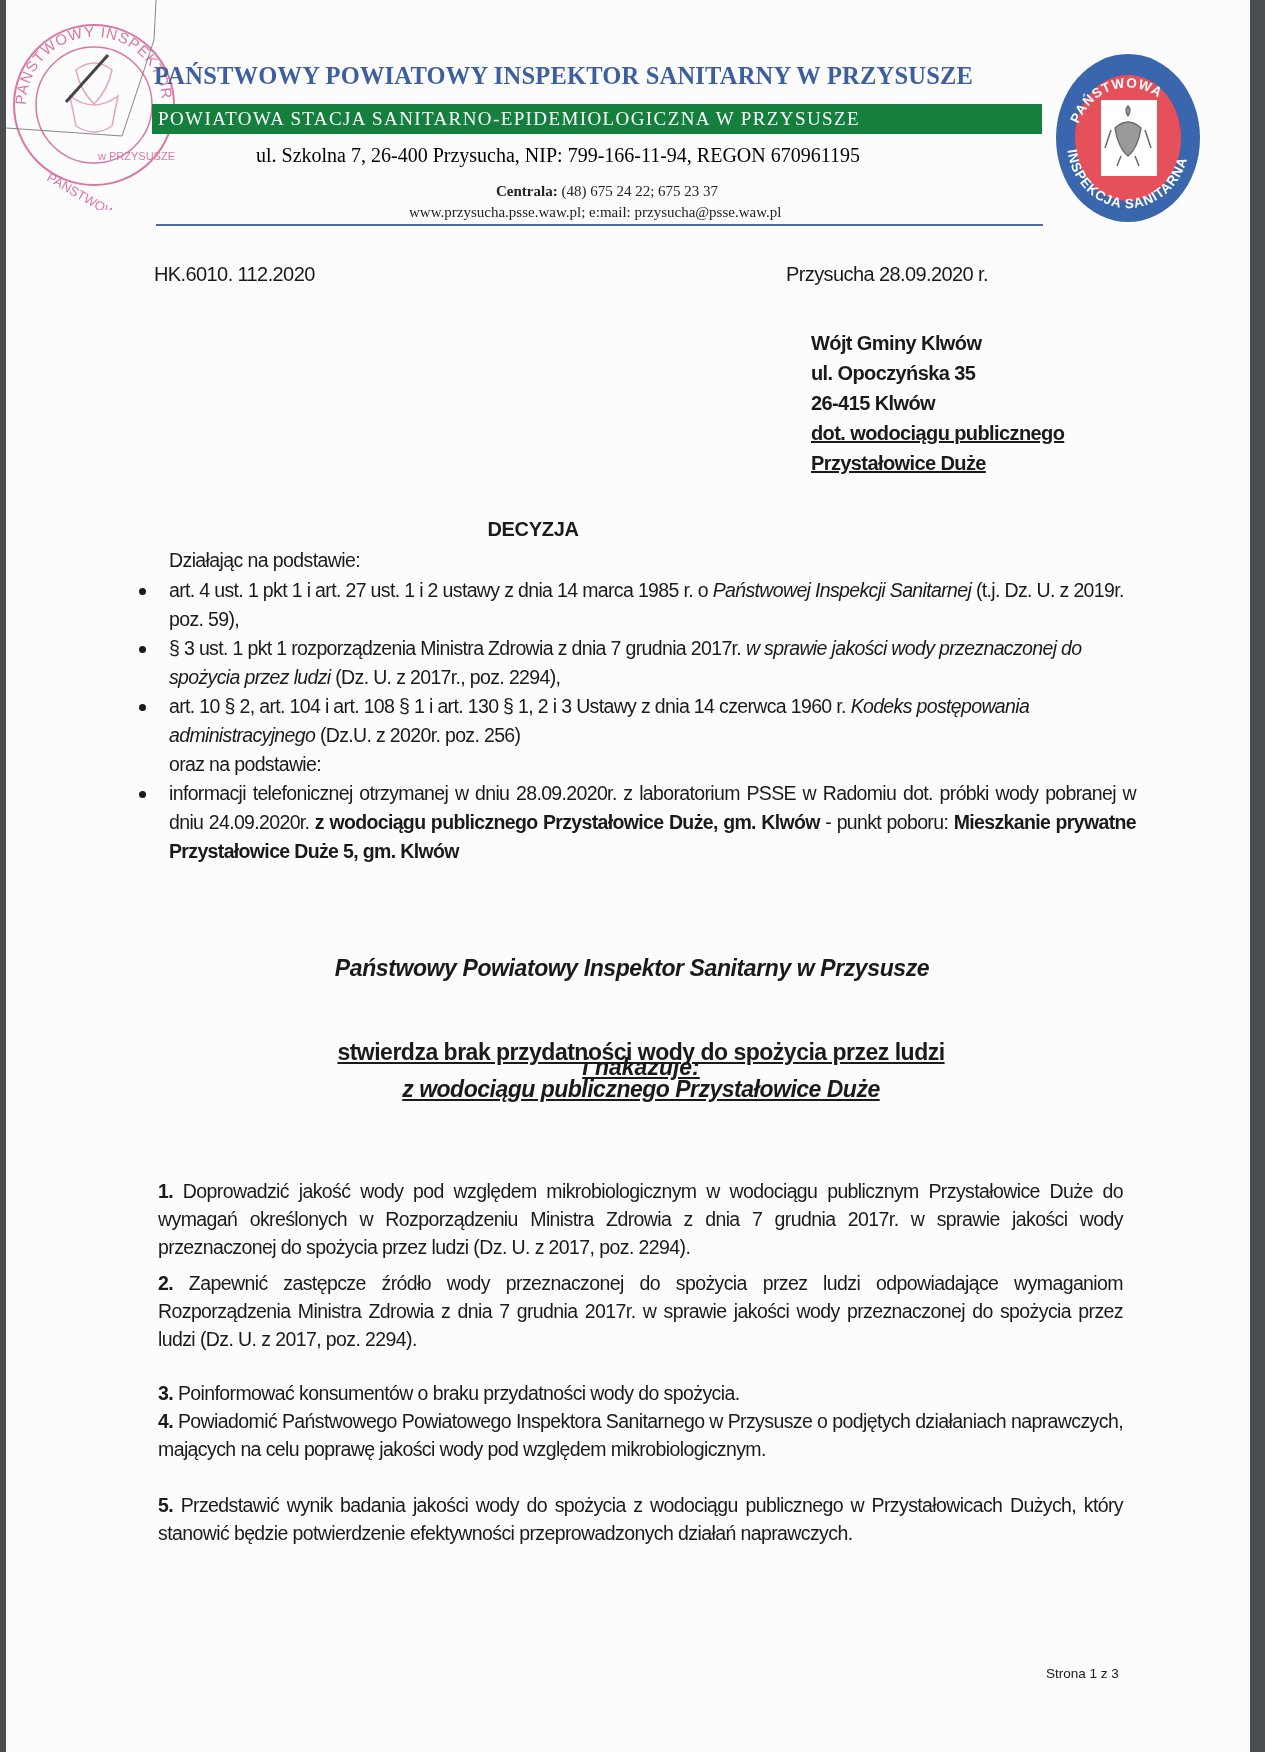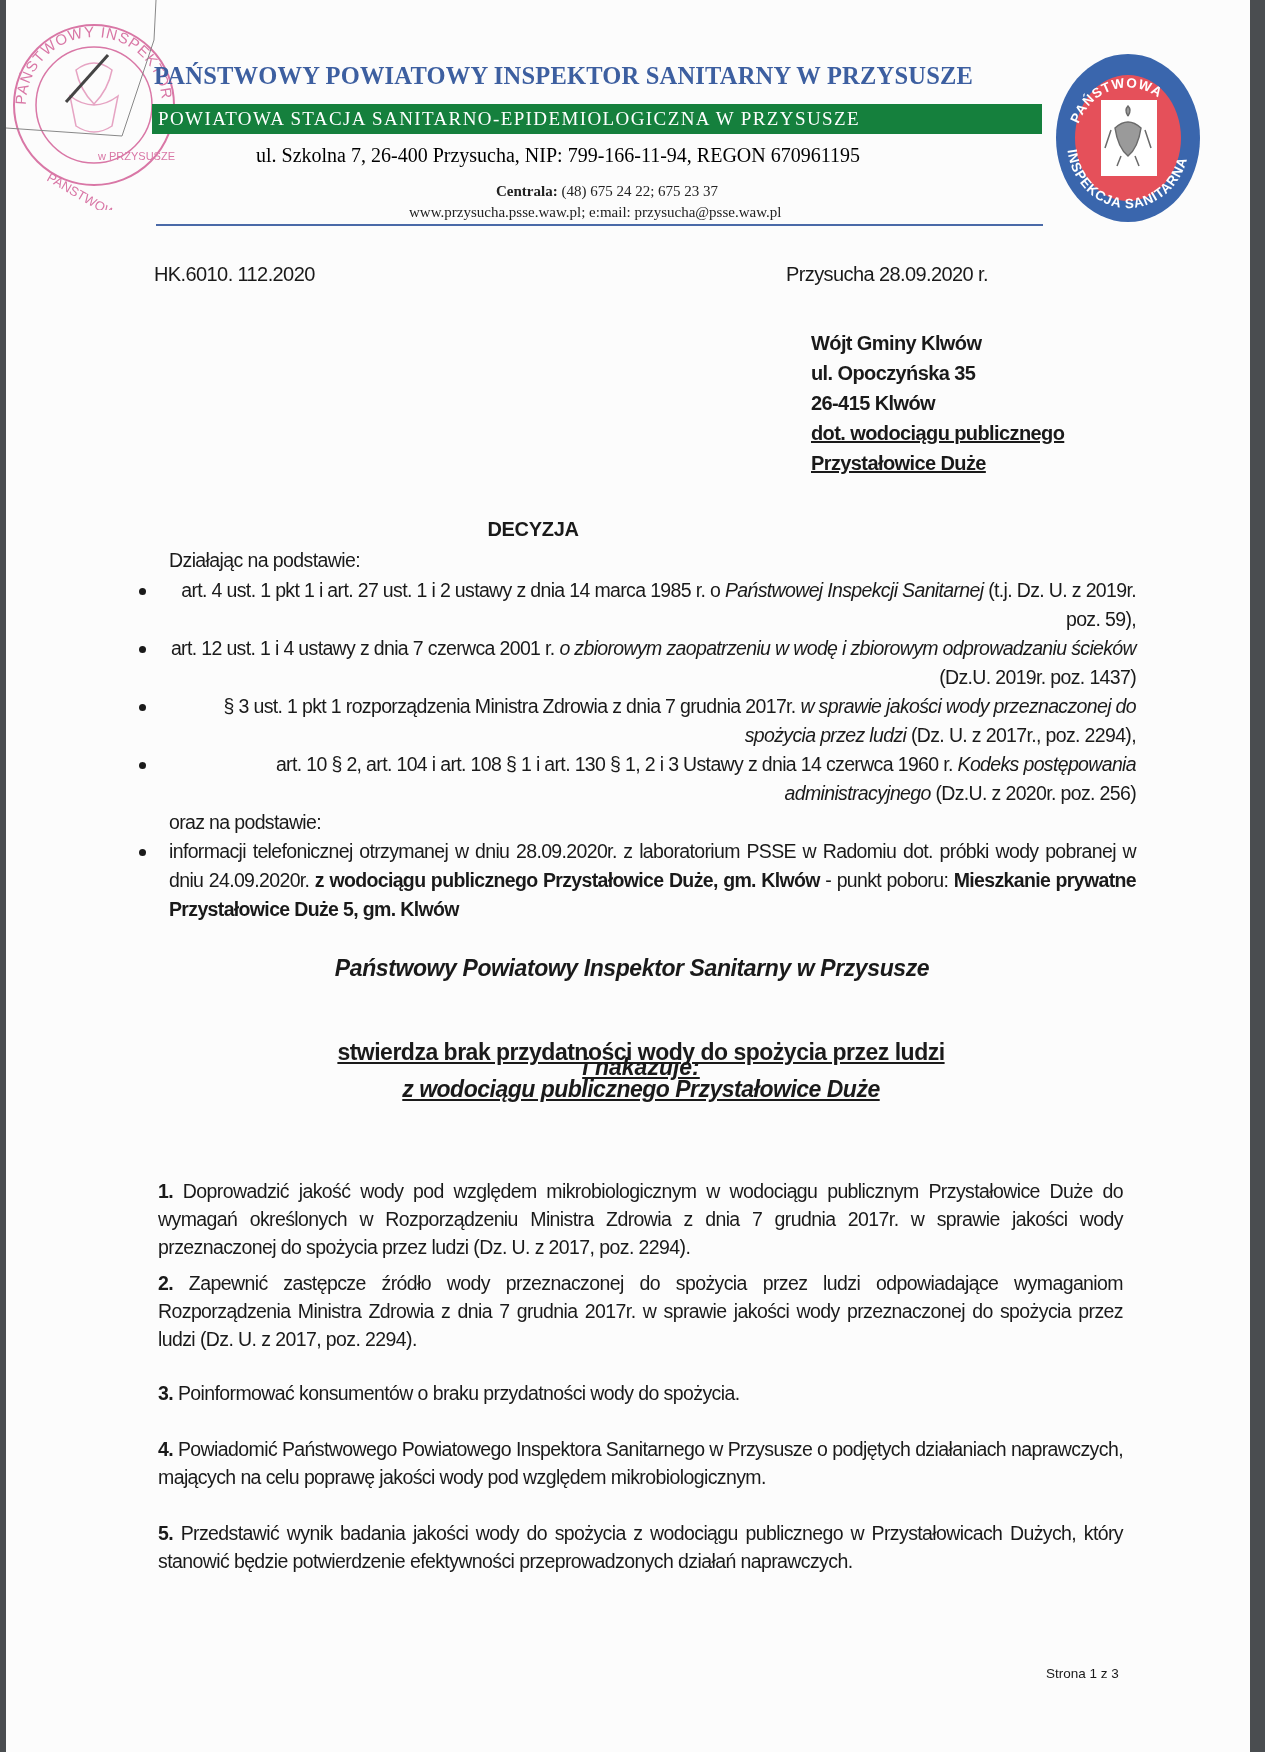--- a/index.html
+++ b/index.html
@@ -43,21 +43,21 @@
   .ref { left: 148px; top: 263px; font-size: 20px; white-space: nowrap; letter-spacing: -0.6px; }
   .date { left: 780px; top: 263px; font-size: 20px; white-space: nowrap; letter-spacing: -0.6px; }
   .recipient { left: 785px; top: 328px; font-size: 20px; font-weight: bold; line-height: 30px; letter-spacing: -0.6px; }
   .recipient div { white-space: nowrap; margin-left: 20px; }
   .recipient .u { text-decoration: underline; }
 
   .decision-title { left: 0; width: 1034px; top: 518px; text-align: center; font-size: 20px; font-weight: bold; letter-spacing: -0.3px; padding-left: 20px; box-sizing: border-box; }
   .basis-intro { left: 163px; top: 549px; font-size: 19.5px; letter-spacing: -0.6px; white-space: nowrap; }
 
   .basis-list { left: 130px; top: 576px; width: 1000px; font-size: 19.5px; letter-spacing: -0.65px; line-height: 29px; }
-  .bitem { position: relative; padding-left: 33px; text-align: right; }
+  .bitem { position: relative; padding-left: 33px; }
   .bitem .dot { position: absolute; left: 3px; top: 12px; width: 7px; height: 7px; border-radius: 50%; background: #1a1a1a; }
   .bitem i { font-style: italic; }
   .bitem b { font-weight: bold; }
   .justify { text-align: justify; }
   .oraz { padding-left: 33px; }
 
   .authority { left: 0; width: 1244px; top: 955px; text-align: center; font-size: 23px; font-weight: bold; font-style: italic; letter-spacing: -0.4px; padding-left: 8px; box-sizing: border-box; }
   .finding { left: 0; width: 1244px; top: 1022px; text-align: center; font-size: 23px; font-weight: bold; line-height: 37px; letter-spacing: -0.5px; padding-left: 26px; box-sizing: border-box; margin-top: 12px; }
   .finding div { text-decoration: underline; }
   .finding .it { font-style: italic; }
@@ -128,24 +128,20 @@
   <div class="abs decision-title">DECYZJA</div>
   <div class="abs basis-intro">Działając na podstawie:</div>
 
   <div class="abs basis-list">
     <div class="bitem">
       <span class="dot"></span>
       <span>art. 4 ust. 1 pkt 1 i art. 27 ust. 1 i 2 ustawy z dnia 14 marca 1985 r. o </span><i>Państwowej Inspekcji Sanitarnej</i><span> (t.j. Dz. U. z 2019r. poz. 59),</span>
     </div>
     <div class="bitem">
       <span class="dot"></span>
-      <span>art. 12 ust. 1 i 4 ustawy z dnia 7 czerwca 2001 r. </span><i>o zbiorowym zaopatrzeniu w wodę  i zbiorowym odprowadzaniu ścieków</i><span> (Dz.U. 2019r.  poz. 1437)</span>
-    </div>
-    <div class="bitem">
-      <span class="dot"></span>
       <span>§ 3 ust. 1 pkt 1 rozporządzenia Ministra Zdrowia z dnia 7 grudnia 2017r. </span><i>w sprawie jakości   wody przeznaczonej do spożycia przez ludzi</i><span> (Dz. U. z 2017r., poz. 2294),</span>
     </div>
     <div class="bitem">
       <span class="dot"></span>
       <span>art. 10 § 2, art. 104 i art. 108 § 1 i art. 130 § 1, 2 i 3 Ustawy z dnia 14 czerwca 1960 r. </span><i>Kodeks postępowania administracyjnego</i><span> (Dz.U. z 2020r. poz. 256)</span>
     </div>
     <div class="oraz">oraz na podstawie:</div>
     <div class="bitem justify">
       <span class="dot"></span>
       <span>informacji telefonicznej otrzymanej w dniu 28.09.2020r. z laboratorium PSSE w Radomiu dot. próbki wody pobranej w dniu 24.09.2020r. </span><b>z wodociągu publicznego Przystałowice Duże, gm. Klwów</b><span> - punkt poboru:  </span><b>Mieszkanie prywatne Przystałowice Duże 5, gm. Klwów</b>
@@ -155,19 +151,19 @@
   <div class="abs authority">Państwowy Powiatowy Inspektor Sanitarny w Przysusze</div>
   <div class="abs finding">
     <div>stwierdza brak  przydatności wody do spożycia przez ludzi</div>
     <div class="it">z wodociągu publicznego Przystałowice Duże</div>
   </div>
   <div class="abs orders-head">i  nakazuje:</div>
 
   <div class="abs orders">
     <div class="order" style="margin-bottom:8px"><b>1.</b><span> Doprowadzić jakość wody pod względem mikrobiologicznym w wodociągu publicznym Przystałowice Duże do wymagań określonych w Rozporządzeniu Ministra Zdrowia z dnia 7 grudnia 2017r.  w sprawie jakości wody przeznaczonej do spożycia przez ludzi (Dz. U. z 2017, poz. 2294).</span></div>
     <div class="order" style="margin-bottom:26px"><b>2.</b><span> Zapewnić zastępcze źródło wody przeznaczonej do spożycia przez ludzi odpowiadające wymaganiom Rozporządzenia Ministra Zdrowia z dnia 7 grudnia 2017r.  w sprawie jakości  wody przeznaczonej do spożycia przez ludzi (Dz. U. z 2017, poz. 2294).</span></div>
-    <div class="order" style="margin-bottom:28px"><b>3.</b><span> Poinformować konsumentów o braku przydatności wody do spożycia.</span></div>
+    <div class="order" style=""><b>3.</b><span> Poinformować konsumentów o braku przydatności wody do spożycia.</span></div>
     <div class="order" style="margin-bottom:28px"><b>4.</b><span> Powiadomić Państwowego Powiatowego Inspektora Sanitarnego w Przysusze o podjętych działaniach naprawczych, mających na celu poprawę jakości wody pod względem mikrobiologicznym.</span></div>
     <div class="order"><b>5.</b><span> Przedstawić wynik badania jakości wody do spożycia z wodociągu publicznego w Przystałowicach Dużych, który stanowić będzie potwierdzenie efektywności przeprowadzonych działań naprawczych.</span></div>
   </div>
 
   <div class="abs footer">Strona 1 z 3</div>
 </div>
 
 </body></html>

